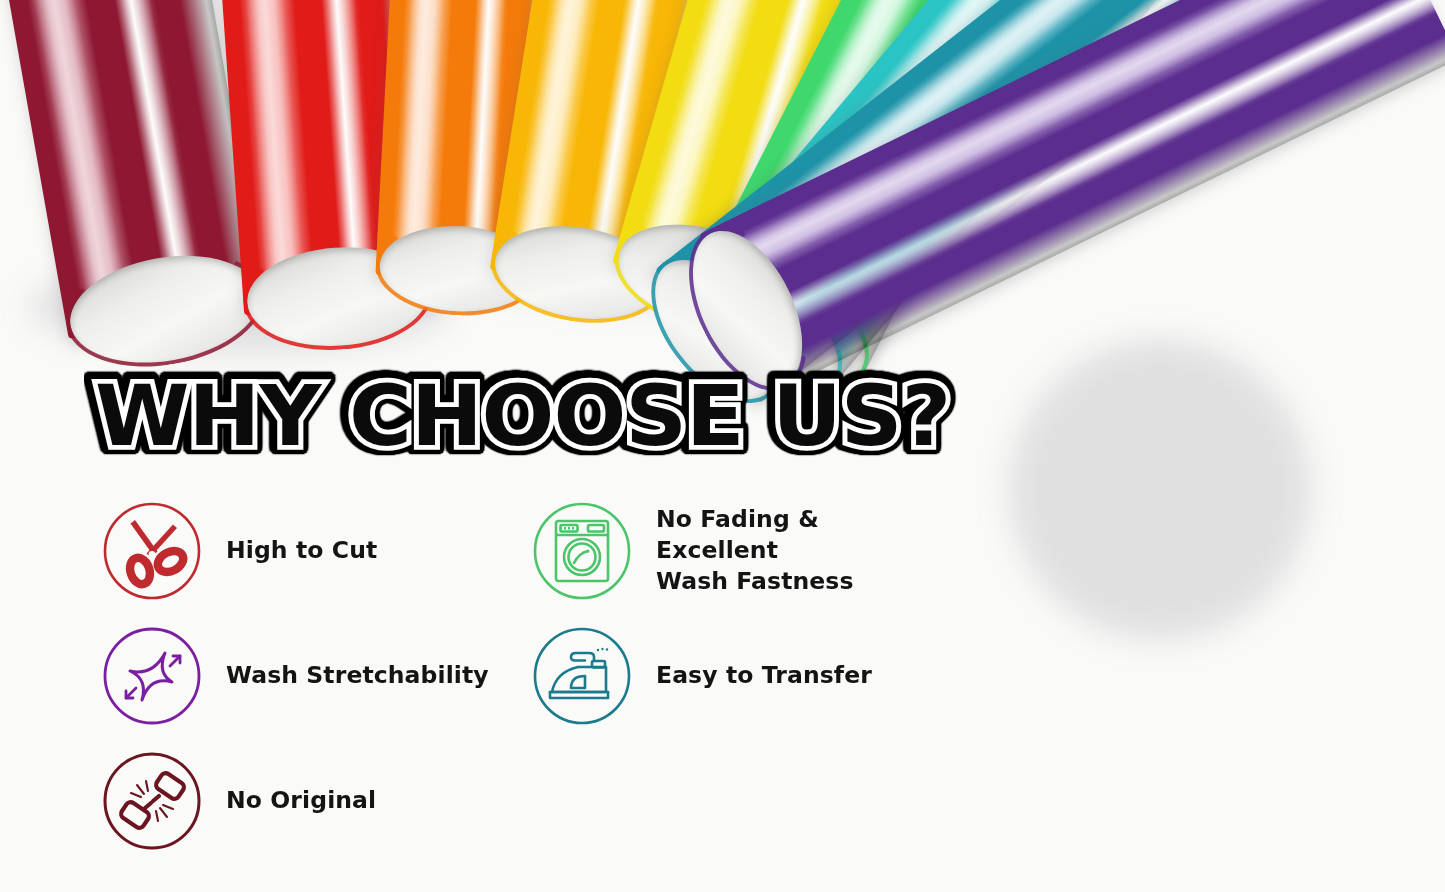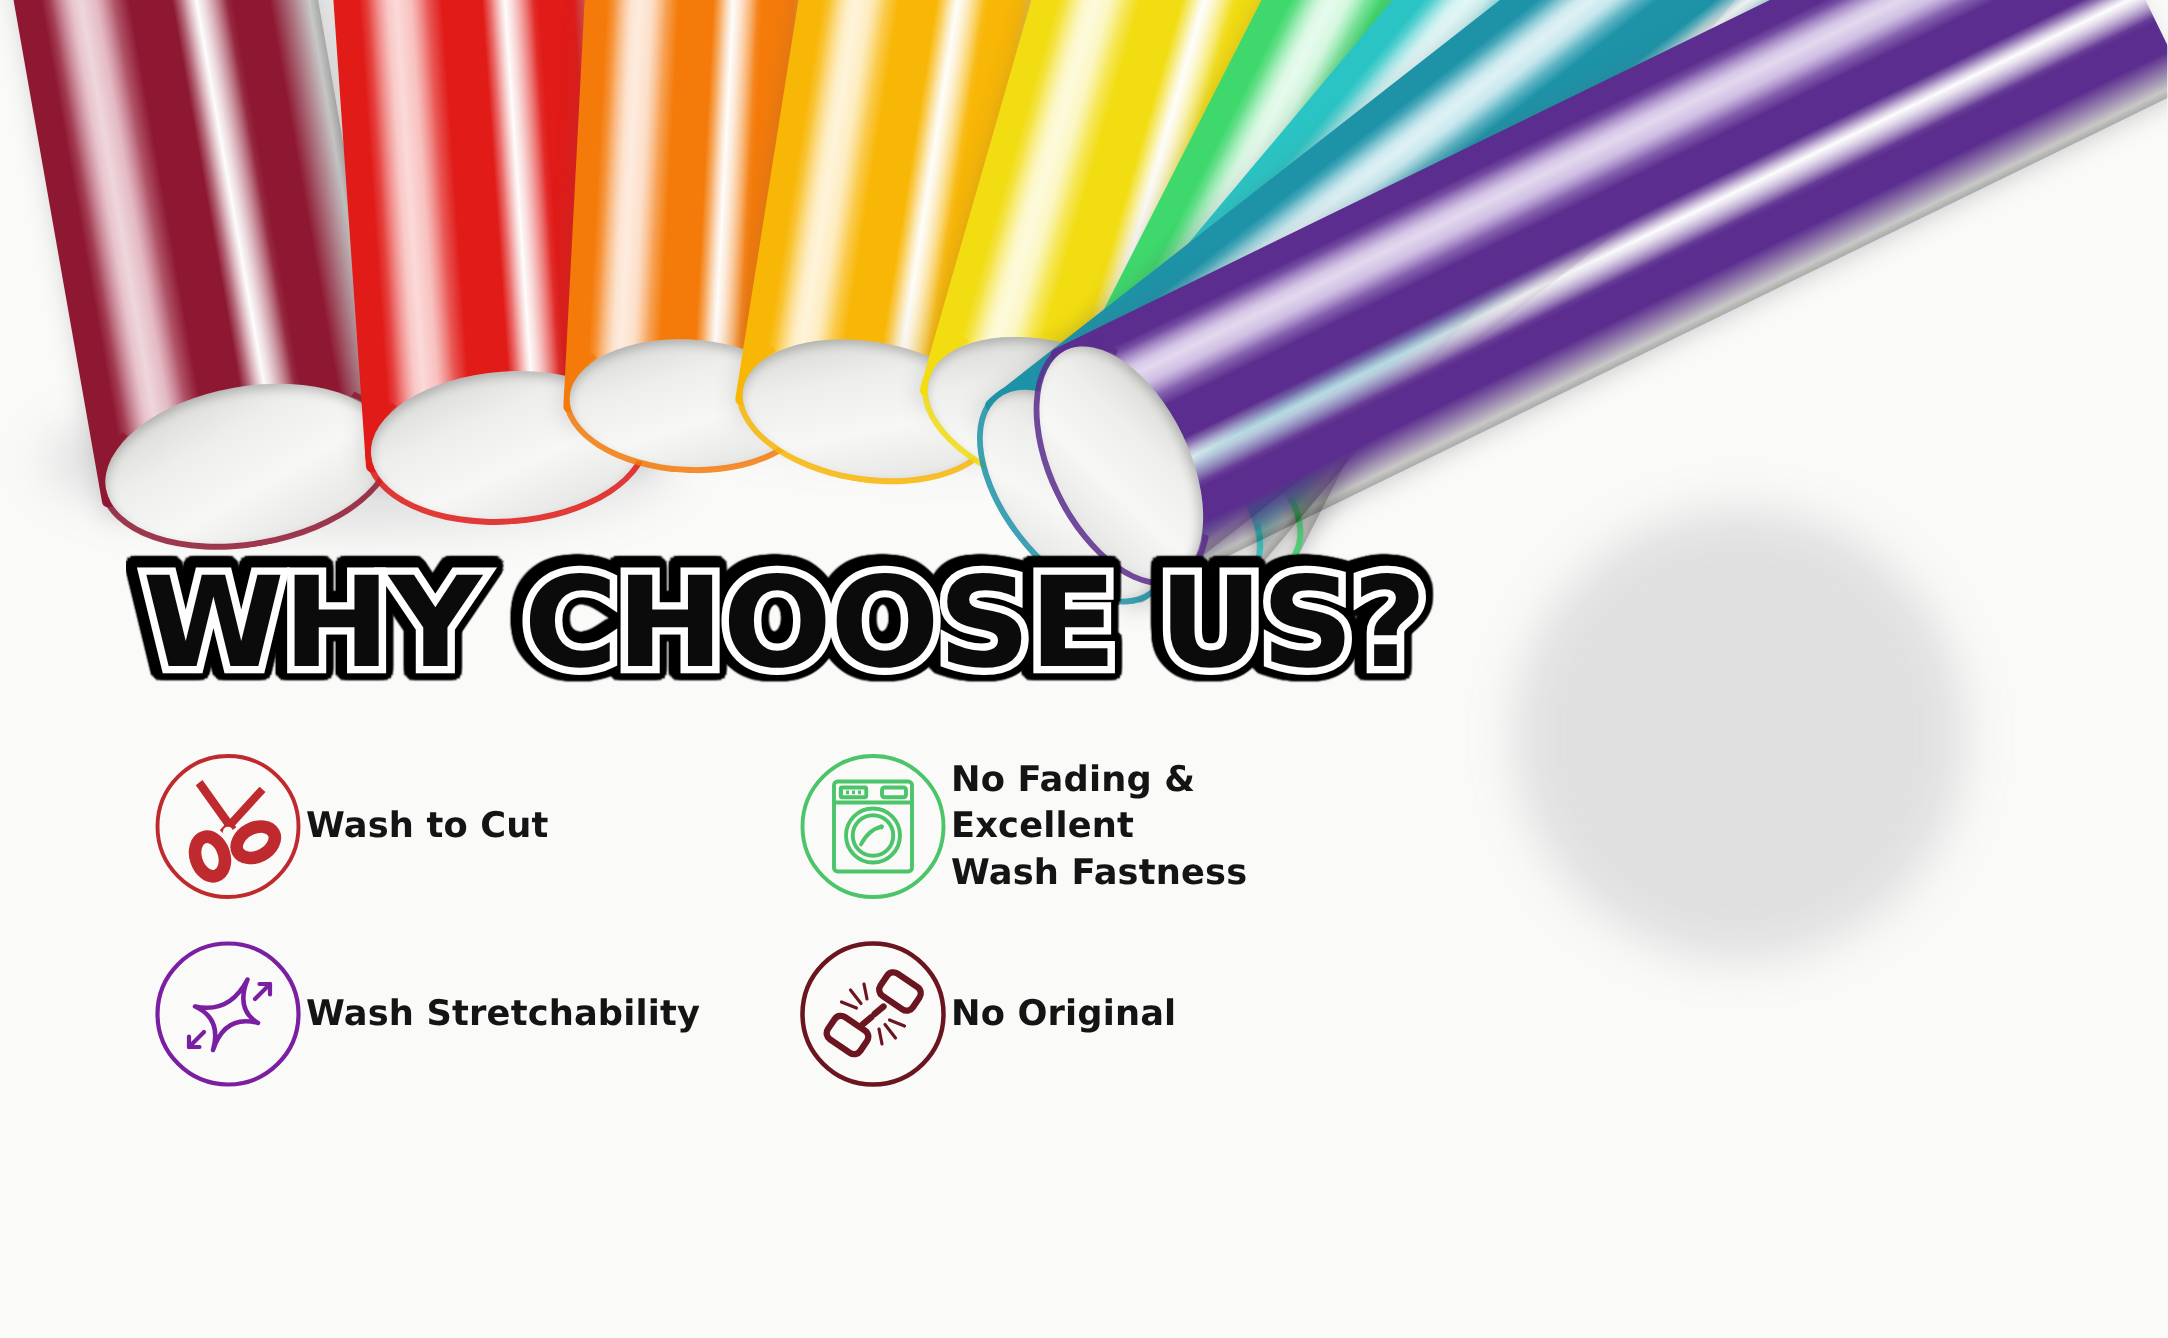--- a/index.html
+++ b/index.html
@@ -86,20 +86,21 @@
     width:900px;
     z-index:45;
     display:grid;
     grid-template-columns:430px 430px;
     grid-auto-rows:125px;
     column-gap:0px;
   }
   .feature {
     display:flex;
     align-items:center;
+    gap:22px;
   }
   .fic {
     width:104px; height:104px;
     flex:0 0 104px;
     display:flex; align-items:center; justify-content:center;
   }
   .fic svg { display:block; width:104px; height:104px; }
   .flabel {
     font-family:"DejaVu Sans", sans-serif;
     font-size:23.5px;
@@ -178,21 +179,21 @@
           <path d="M30.5 24.5 L35.0 21.0 L57.5 52.5 L53.0 56.0 Z"></path>
           <path d="M73.0 25.5 L77.0 29.0 L50.5 58.0 L46.5 54.5 Z"></path>
         </g>
         <g fill="none" stroke="#BE2A2E" stroke-width="8.4">
           <ellipse cx="70.5" cy="62.5" rx="13.5" ry="9.5" transform="rotate(-28 70.5 62.5)"></ellipse>
           <ellipse cx="40.0" cy="72.0" rx="9.5" ry="13.5" transform="rotate(-18 40 72)"></ellipse>
         </g>
         <circle cx="52" cy="55.5" r="3.4" fill="#FAFAF9"></circle>
       </svg>
     </div>
-    <div class="flabel">Wash to Cut</div>
+    <div class="flabel">High to Cut</div>
   </div>
 
   <div class="feature">
     <div class="fic">
       <svg viewBox="0 0 104 104" aria-hidden="true">
         <circle cx="52" cy="52" r="47" fill="none" stroke="#4CC46A" stroke-width="2.6"></circle>
         <g fill="none" stroke="#4CC46A" stroke-width="2.6" stroke-linejoin="round">
           <rect x="26" y="22" width="52" height="60" rx="2.5"></rect>
           <line x1="26" y1="36" x2="78" y2="36"></line>
           <rect x="30.5" y="26" width="17" height="6.5" rx="1"></rect>
@@ -222,20 +223,39 @@
           <line x1="70" y1="42" x2="80" y2="32"></line>
           <path d="M80 32 L80 39 M80 32 L73 32" stroke-linejoin="round"></path>
           <line x1="36" y1="64" x2="26" y2="74"></line>
           <path d="M26 74 L26 67 M26 74 L33 74" stroke-linejoin="round"></path>
         </g>
       </svg>
     </div>
     <div class="flabel">Wash Stretchability</div>
   </div>
 
+  <div class="feature">
+    <div class="fic">
+      <svg viewBox="0 0 104 104" aria-hidden="true">
+        <circle cx="52" cy="52" r="47" fill="none" stroke="#1B7A8C" stroke-width="2.6"></circle>
+        <g fill="none" stroke="#1B7A8C" stroke-width="2.6" stroke-linejoin="round" stroke-linecap="round">
+          <path d="M22 68 Q26 48 48 43 L76 43 L76 68 Z"></path>
+          <line x1="20" y1="68" x2="78" y2="68"></line>
+          <path d="M20 68 L20 74 L78 74 L78 68"></path>
+          <rect x="62" y="37" width="13" height="6.5" rx="1.5"></rect>
+          <path d="M64 37 L64 33 Q64 29 59 29 L46 29 Q41 29 41 33 Q41 36.5 45 36.5 L55 36.5"></path>
+          <path d="M41 64 Q41 52 55 52 L55 64 Z"></path>
+          <circle cx="68" cy="26" r="1.2" fill="#1B7A8C" stroke="none"></circle>
+          <circle cx="72.5" cy="25" r="1.2" fill="#1B7A8C" stroke="none"></circle>
+          <circle cx="77" cy="25.5" r="1.2" fill="#1B7A8C" stroke="none"></circle>
+        </g>
+      </svg>
+    </div>
+    <div class="flabel">Easy to Transfer</div>
+  </div>
 
 
   <div class="feature">
     <div class="fic">
       <svg viewBox="0 0 104 104" aria-hidden="true">
         <circle cx="52" cy="52" r="47" fill="none" stroke="#6B1520" stroke-width="3"></circle>
         <g fill="none" stroke="#6B1520" stroke-width="4.2" stroke-linejoin="round">
           <rect x="57" y="28" width="26" height="18" rx="5" transform="rotate(34 70 37)"></rect>
           <rect x="22" y="57" width="26" height="18" rx="5" transform="rotate(34 35 66)"></rect>
         </g>

